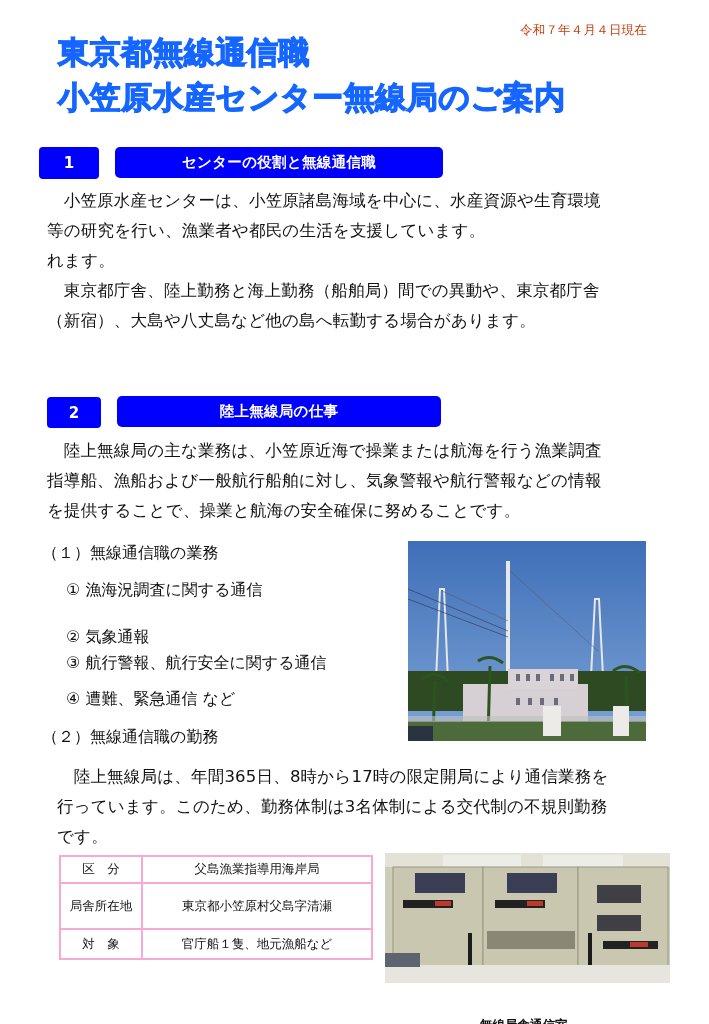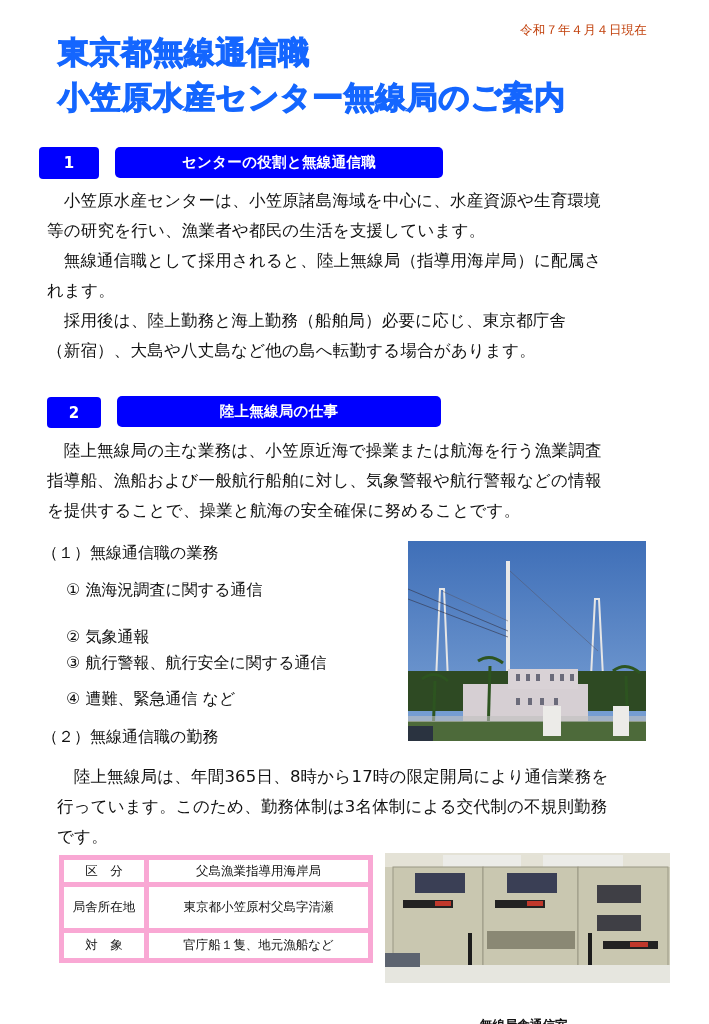--- a/index.html
+++ b/index.html
@@ -13,41 +13,40 @@
     .title.l2 { top: 82px; }
     .badge { background: #0000ff; color: #fff; border-radius: 4px; font-weight: bold;
              display: flex; align-items: center; justify-content: center; font-size: 15px; }
     .sechead { background: #0000ff; color: #fff; border-radius: 5px; font-weight: bold;
                display: flex; align-items: center; justify-content: center; font-size: 14.5px; letter-spacing: 0.3px; }
     .para { font-size: 16.5px; line-height: 30px; white-space: nowrap; letter-spacing: 0.2px; }
     .sub { font-size: 16px; white-space: nowrap; }
     .item { font-size: 16px; white-space: nowrap; }
     table.info { position: absolute; left: 59px; top: 855px; width: 314px; border-collapse: collapse;
                  font-size: 12.5px; }
-    table.info td { border: 5px solid #f9a8d4; text-align: center; padding: 0; }
+    table.info td { border: 2px solid #f9a8d4; text-align: center; padding: 0; }
     table.info td.k { width: 80px; }
     .photo { overflow: hidden; }
     .caption { font-size: 12.5px; font-weight: bold; white-space: nowrap; }
   </style>
 </head>
 <body>
 
 <div class="abs date">令和７年４月４日現在</div>
 <div class="abs title l1">東京都無線通信職</div>
 <div class="abs title l2">小笠原水産センター無線局のご案内</div>
 
 <div class="abs badge" style="left:39px; top:147px; width:60px; height:32px;">1</div>
 <div class="abs sechead" style="left:115px; top:147px; width:328px; height:31px;">センターの役割と無線通信職</div>
 
 <div class="abs para" style="left:47px; top:186px;">
   <div>　小笠原水産センターは、小笠原諸島海域を中心に、水産資源や生育環境</div>
   <div>等の研究を行い、漁業者や都民の生活を支援しています。</div>
-  <div>　無線通信職として採用されると、陸上無線局（指導用海岸局）に配属さ</div>
   <div>れます。</div>
-  <div>　採用後は、陸上勤務と海上勤務（船舶局）必要に応じ、東京都庁舎</div>
+  <div>　東京都庁舎、陸上勤務と海上勤務（船舶局）間での異動や、東京都庁舎</div>
   <div>（新宿）、大島や八丈島など他の島へ転勤する場合があります。</div>
 </div>
 
 <div class="abs badge" style="left:47px; top:397px; width:54px; height:31px;">2</div>
 <div class="abs sechead" style="left:117px; top:396px; width:324px; height:31px;">陸上無線局の仕事</div>
 
 <div class="abs para" style="left:47px; top:436px;">
   <div>　陸上無線局の主な業務は、小笠原近海で操業または航海を行う漁業調査</div>
   <div>指導船、漁船および一般航行船舶に対し、気象警報や航行警報などの情報</div>
   <div>を提供することで、操業と航海の安全確保に努めることです。</div>

